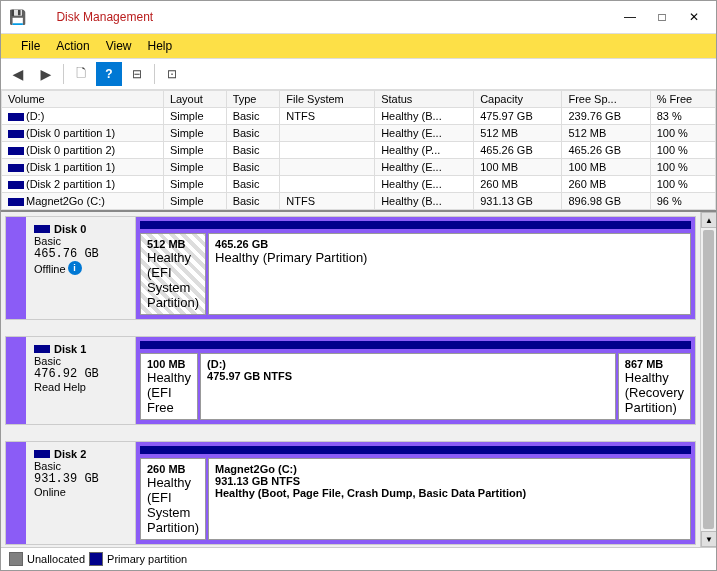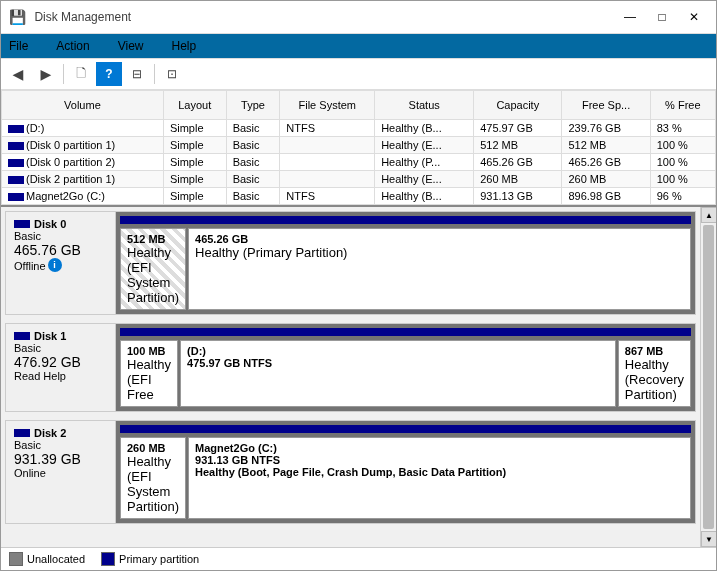--- a/index.html
+++ b/index.html
@@ -1,60 +1,60 @@
 <!DOCTYPE html>
 <html><head>
   <meta charset="utf-8">
   <style>
     * { margin: 0; padding: 0; box-sizing: border-box; }
     body { font-family: 'Segoe UI', Tahoma, Geneva, Verdana, sans-serif; font-size: 11px; background: #f0f0f0; }
     
     .window { width: 717px; height: 571px; background: #f0f0f0; border: 1px solid #999; display: flex; flex-direction: column; }
     
     .title-bar { background: #fff; padding: 6px 8px; display: flex; align-items: center; gap: 8px; border-bottom: 1px solid #ddd; }
-    .title-bar-text { font-size: 12px; font-weight: normal; color: #404040; flex: 1; }
+    .title-bar-text { font-size: 12px; font-weight: normal; color: #b91c1c; flex: 1; margin-left: 22px; }
     .title-bar-controls { display: flex; gap: 4px; }
     .title-bar-btn { width: 28px; height: 20px; background: none; border: none; cursor: pointer; font-size: 12px; display: flex; align-items: center; justify-content: center; color: #000; }
     
-    .menu-bar { background: #0369a1; padding: 2px 0; display: flex; gap: 12px; border-bottom: 1px solid #ddd; }
+    .menu-bar { background: #fde047; padding: 2px 12px; display: flex; gap: 0; border-bottom: 1px solid #ddd; }
     .menu-item { padding: 3px 8px; cursor: pointer; font-size: 12px; color: #000; }
     
     .toolbar { background: #fff; padding: 3px 4px; display: flex; align-items: center; gap: 2px; border-bottom: 1px solid #ddd; }
     .toolbar-btn { width: 26px; height: 24px; background: none; border: 1px solid transparent; cursor: pointer; display: flex; align-items: center; justify-content: center; font-size: 14px; color: #444; }
     .toolbar-separator { width: 1px; height: 20px; background: #ccc; margin: 0 2px; }
     
     .content { display: flex; flex-direction: column; flex: 1; overflow: hidden; }
     
     
     .table-section { border-bottom: 2px solid #888; background: #fff; }
     .disk-table { width: 100%; border-collapse: collapse; }
-    .disk-table th { background: #f5f5f5; border: 1px solid #ddd; padding: 8px 6px; text-align: center; font-weight: normal; font-size: 11px; white-space: nowrap; cursor: pointer; }
+    .disk-table th { background: #f5f5f5; border: 1px solid #ddd; padding: 2px 6px; text-align: left; font-weight: normal; font-size: 11px; white-space: nowrap; cursor: pointer; }
     .disk-table td { border: 1px solid #ddd; padding: 2px 6px; font-size: 11px; white-space: nowrap; }
     .disk-table tr:nth-child(even) { background: #f9f9f9; }
     .row-icon { display: inline-block; width: 16px; height: 8px; background: #00008b; margin-right: 2px; vertical-align: middle; }
     
-    .disk-block { display: flex; margin-bottom: 8px; background: #737373; border: 1px solid #ccc; }
+    .disk-block { display: flex; margin-bottom: 16px; background: #8b5cf6; border: 1px solid #ccc; padding-left: 20px; }
     .disk-label { width: 110px; min-width: 110px; padding: 6px 8px; background: #f0f0f0; border-right: 1px solid #ccc; }
     .disk-label-title { font-weight: bold; font-size: 11px; display: flex; align-items: center; gap: 4px; }
     .disk-label-icon { width: 16px; height: 8px; background: #00008b; display: inline-block; }
     .disk-label-type { font-size: 11px; }
-    .disk-label-size { font-size: 14px; }
+    .disk-label-size { font-size: 12px; font-family: Liberation Mono, monospace; }
     .disk-label-status { font-size: 11px; color: #000; display: flex; align-items: flex-end; gap: 2px; }
     .info-icon { width: 14px; height: 14px; border-radius: 50%; background: #0078d4; color: white; font-size: 9px; display: inline-flex; align-items: center; justify-content: center; font-weight: bold; }
     
     .disk-partitions { flex: 1; padding: 4px; display: flex; flex-direction: column; }
     .disk-bar { height: 8px; background: #00008b; margin-bottom: 4px; }
     .partitions-row { display: flex; flex: 1; gap: 2px; }
     .partition { border: 1px solid #999; padding: 4px 6px; flex: 1; background: #fff; min-height: 50px; }
     .partition.hatched { background: repeating-linear-gradient(45deg, #fff, #fff 4px, #ddd 4px, #ddd 8px); }
     .partition-size { font-size: 11px; font-weight: bold; }
     .partition-label { font-size: 13px; }
     
     
-    .legend { background: #fff; border-top: 1px solid #ccc; padding: 4px 8px; display: flex; align-items: center; gap: 16px; }
+    .legend { background: #fff; border-top: 1px solid #ccc; padding: 4px 8px; display: flex; align-items: center; gap: 4px; }
     .legend-item { display: flex; align-items: center; gap: 4px; font-size: 11px; }
     .legend-box { width: 14px; height: 14px; border: 1px solid #666; }
     .legend-box.unallocated { background: #808080; }
     .legend-box.primary { background: #00008b; }
     
     .scrollbar-track { width: 16px; background: #f0f0f0; border-left: 1px solid #ccc; display: flex; flex-direction: column; }
     .scrollbar-btn { width: 16px; height: 16px; background: #e0e0e0; border: 1px solid #bbb; display: flex; align-items: center; justify-content: center; font-size: 8px; cursor: pointer; }
     .scrollbar-thumb { flex: 1; background: #bbb; margin: 2px; border-radius: 2px; }
 
     .disk-visual-outer { display: flex; flex: 1; overflow: hidden; }
@@ -134,20 +134,30 @@
     <td><span class="row-icon"></span>(Disk 0 partition 2)</td>
     <td>Simple</td>
     <td>Basic</td>
     <td></td>
     <td>Healthy (P...</td>
     <td>465.26 GB</td>
     <td>465.26 GB</td>
     <td>100 %</td>
   </tr>
             <tr>
+    <td><span class="row-icon"></span>(Disk 1 partition 1)</td>
+    <td>Simple</td>
+    <td>Basic</td>
+    <td></td>
+    <td>Healthy (E...</td>
+    <td>100 MB</td>
+    <td>100 MB</td>
+    <td>100 %</td>
+  </tr>
+            <tr>
     <td><span class="row-icon"></span>(Disk 2 partition 1)</td>
     <td>Simple</td>
     <td>Basic</td>
     <td></td>
     <td>Healthy (E...</td>
     <td>260 MB</td>
     <td>260 MB</td>
     <td>100 %</td>
   </tr>
             <tr>

